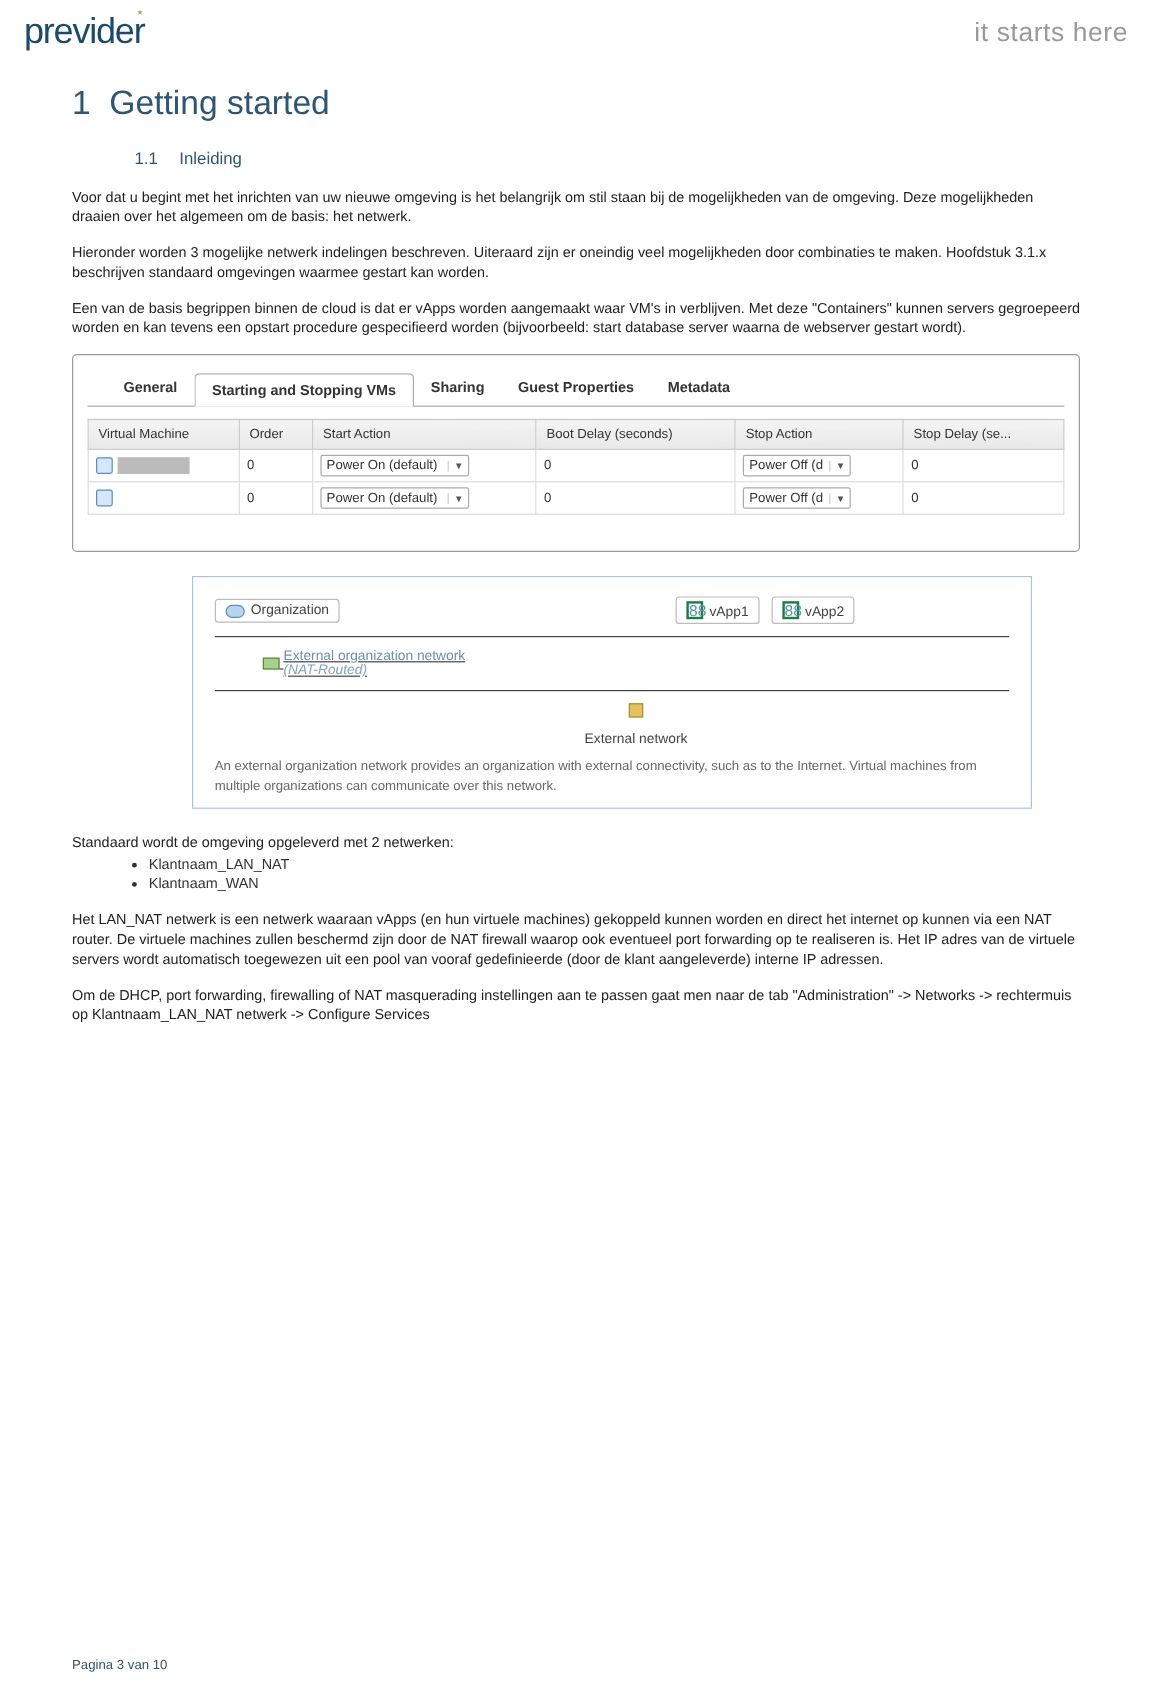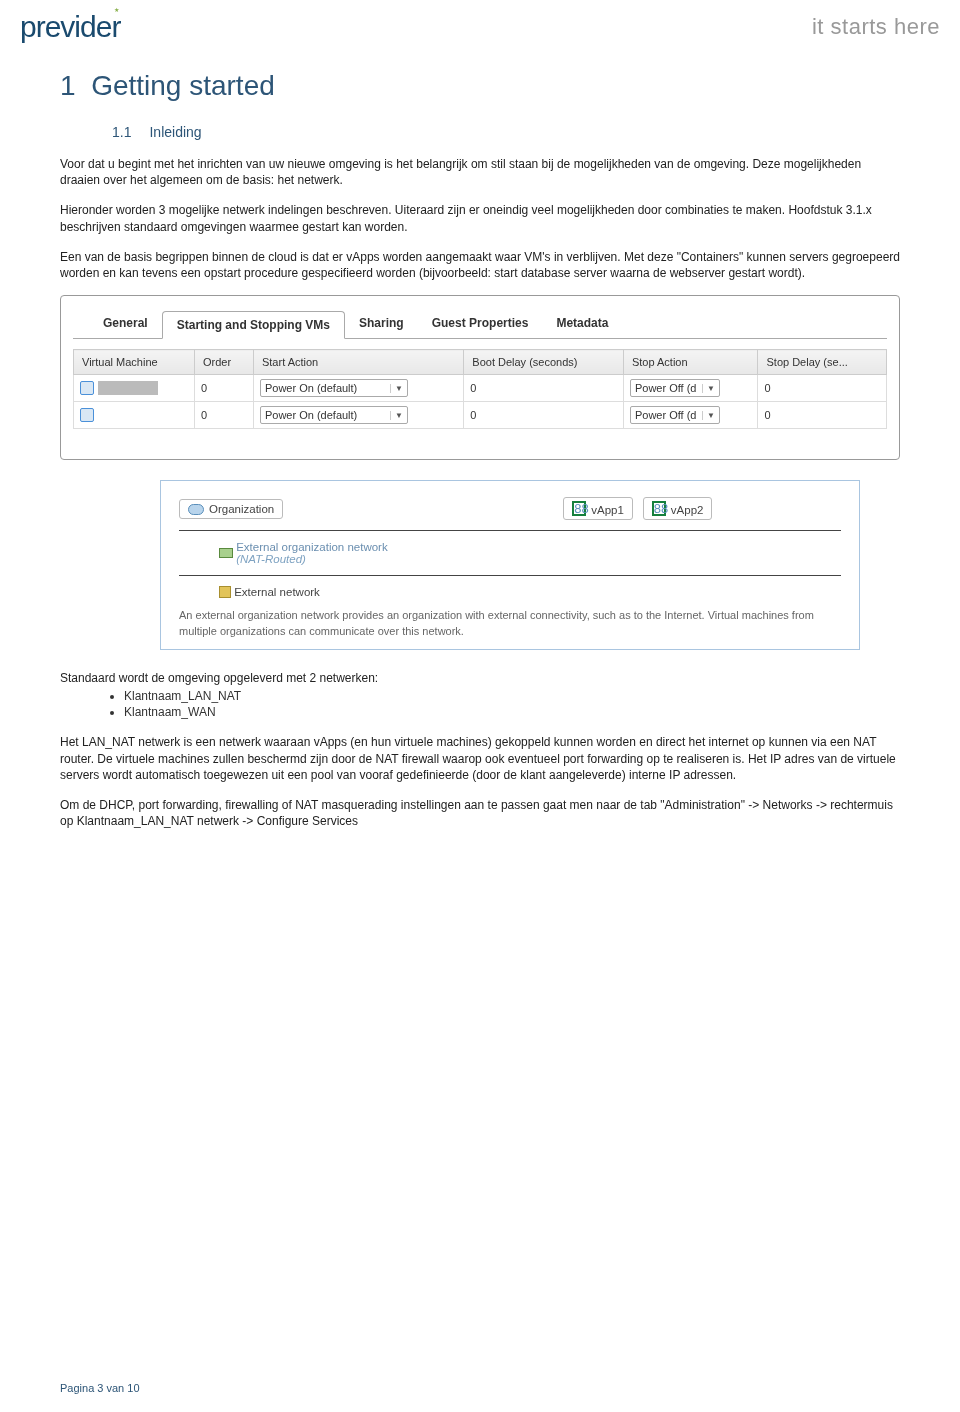--- a/index.html
+++ b/index.html
@@ -173,21 +173,21 @@
     vertical-align: middle;
   }
   .dropdown {
     display: inline-flex;
     align-items: center;
     border: 1px solid #aaa;
     border-radius: 2px;
     background: #fff;
     padding: 2px 4px;
     font-size: 11px;
-    width: 148px;
+    width: 124px;
     justify-content: space-between;
   }
   .dropdown.small { width: 90px; }
   .dd-arrow {
     font-size: 8px;
     color: #555;
     padding-left: 4px;
     border-left: 1px solid #ccc;
     margin-left: 4px;
   }
@@ -357,29 +357,29 @@
           <span class="vapp-icon">88</span>
           <span>vApp1</span>
         </span>
         <span class="net-label-box">
           <span class="vapp-icon">88</span>
           <span>vApp2</span>
         </span>
       </span>
     </div>
     <div class="hrline"></div>
-    <div class="net-row" style="margin-left:40px;">
+    <div class="net-row" style="margin-left:40px;text-decoration:underline;">
       <span class="net-icon"></span>&nbsp;
       <span style="color:#6b8fb0;">
         <span>External organization network</span><br>
         <span style="font-style:italic;color:#7fa3c2;">(NAT-Routed)</span>
       </span>
     </div>
     <div class="hrline"></div>
-    <div class="net-row" style="margin-left:40px;">
+    <div class="net-row" style="margin-left:40px;flex-direction:column;">
       <span class="ext-icon"></span>&nbsp;
       <span>External network</span>
     </div>
     <div class="net-caption">An external organization network provides an organization with external connectivity, such as to the Internet. Virtual machines from multiple organizations can communicate over this network.</div>
   </div>
 
   <p style="margin-bottom:2px;">Standaard wordt de omgeving opgeleverd met 2 netwerken:</p>
   <ul class="bullets">
     <li>Klantnaam_LAN_NAT</li>
     <li>Klantnaam_WAN</li>

